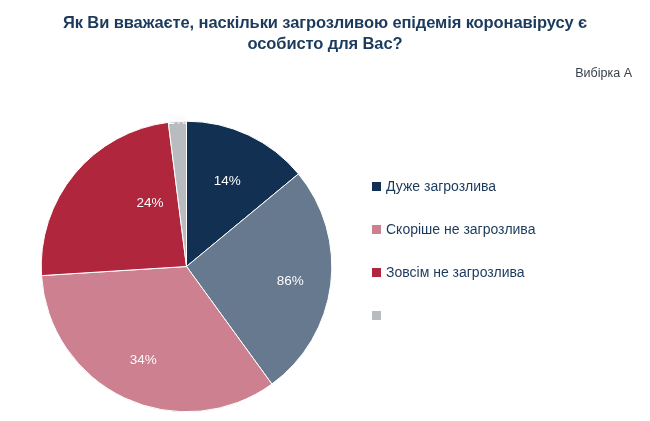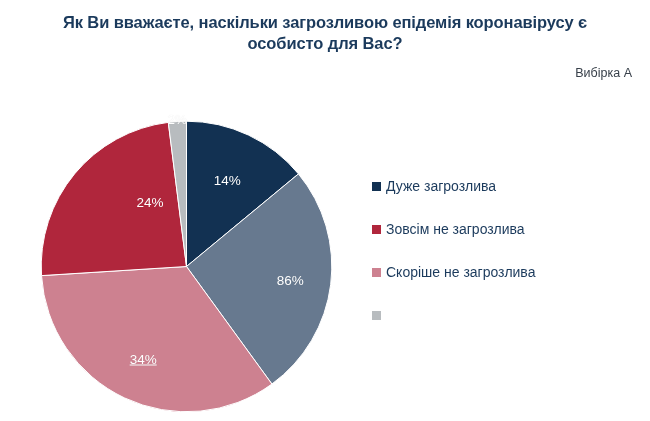--- a/index.html
+++ b/index.html
@@ -116,37 +116,37 @@
           <path d="M 145.5 145.5 L 145.50 0.20 A 145.3 145.3 0 0 1 257.46 52.88 Z" fill="#123152" stroke="#ffffff" stroke-width="1"></path>
           <path d="M 145.5 145.5 L 257.46 52.88 A 145.3 145.3 0 0 1 230.91 263.05 Z" fill="#67798f" stroke="#ffffff" stroke-width="1"></path>
           <path d="M 145.5 145.5 L 230.91 263.05 A 145.3 145.3 0 0 1 0.49 154.62 Z" fill="#cd8190" stroke="#ffffff" stroke-width="1"></path>
           <path d="M 145.5 145.5 L 0.49 154.62 A 145.3 145.3 0 0 1 127.29 1.35 Z" fill="#b0263c" stroke="#ffffff" stroke-width="1"></path>
           <path d="M 145.5 145.5 L 127.29 1.35 A 145.3 145.3 0 0 1 145.50 0.20 Z" fill="#b8bcbf" stroke="#ffffff" stroke-width="1"></path>
         </g>
     </svg>
     <div id="pie-labels">
         <div class="slice-label" style="left: 186.3px; top: 58.7px;">14%</div>
         <div class="slice-label" style="left: 249.3px; top: 158.6px;">86%</div>
-        <div class="slice-label" style="left: 102.2px; top: 237.5px; text-decoration: underline;">34%</div>
+        <div class="slice-label" style="left: 102.2px; top: 237.5px;">34%</div>
         <div class="slice-label" style="left: 67.1px; top: 80.7px; margin-left: 42px;">24%</div>
         <div class="slice-label" style="left: 136.2px; top: -2.4px;">2%</div>
       </div>
   </div>
 
   <div class="legend" id="legend">
       <div class="legend-item">
         <span class="legend-marker" style="background: rgb(18, 49, 82);"></span>
         <span class="legend-text">Дуже загрозлива</span>
       </div>
       <div class="legend-item">
+        <span class="legend-marker" style="background: rgb(205, 129, 144);"></span>
+        <span class="legend-text">Скоріше не загрозлива</span>
+      </div>
+      <div class="legend-item">
         <span class="legend-marker" style="background: rgb(176, 38, 60);"></span>
         <span class="legend-text">Зовсім не загрозлива</span>
-      </div>
-      <div class="legend-item">
-        <span class="legend-marker" style="background: rgb(205, 129, 144);"></span>
-        <span class="legend-text">Скоріше не загрозлива</span>
       </div>
       <div class="legend-item">
         <span class="legend-marker" style="background: rgb(184, 188, 191);"></span>
       </div>
     </div>
 
 </div>
 
 </body></html>

